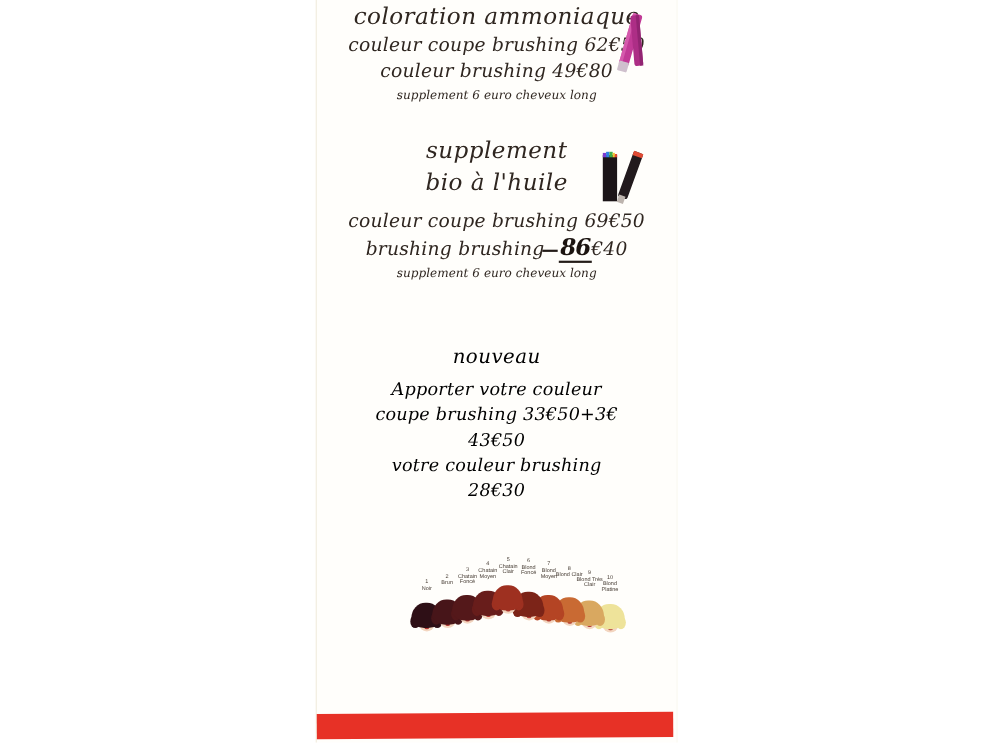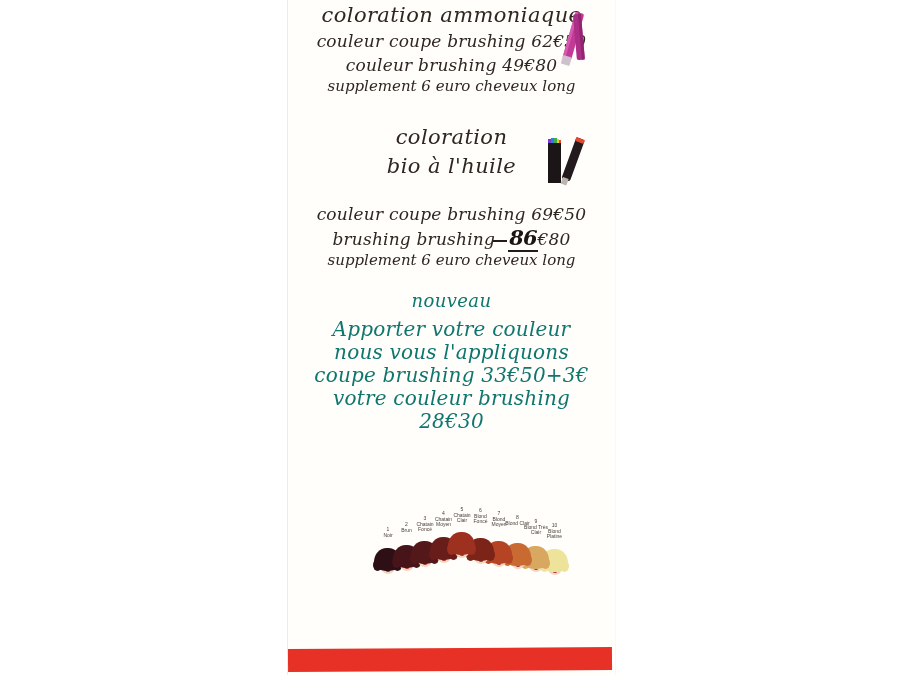--- a/index.html
+++ b/index.html
@@ -8,30 +8,30 @@
   .canvas{position:absolute;left:0;top:0;width:900px;height:675px;background:#ffffff;}
 
   
   .flyer{position:absolute;left:287px;top:0;width:327px;height:675px;
          background:#fffefb;border-left:1px solid #f1ecdd;border-right:1px solid #faf8f1;}
 
   .sec{position:absolute;left:0;width:100%;text-align:center;font-style:italic;}
   .ink{color:#2f2620;}
   .sec1{top:2px;}
   .sec2{top:124px;}
-  .sec3{top:288px;color:#0f766e;}
+  .sec3{top:312px;color:#000000;}
 
   .title{font-size:21px;line-height:27px;letter-spacing:.4px;}
   .title2{font-size:21px;line-height:30px;letter-spacing:.4px;}
   .price{font-size:17px;line-height:24px;letter-spacing:.2px;}
-  .sec2 .first-price{margin-top:21px;}
-  .note{font-size:15px;line-height:15px;margin-top:2px;}
+  .sec2 .first-price{margin-top:8px;}
+  .note{font-size:11px;line-height:15px;margin-top:2px;}
 
   .sec3 .title{font-size:18px;line-height:26px;margin-bottom:4px;}
-  .red-line{font-size:20px;line-height:23px;letter-spacing:.2px;}
+  .red-line{font-size:16px;line-height:23px;letter-spacing:.2px;}
 
   .strike{display:inline-block;width:14px;height:2px;background:#241c18;
           vertical-align:3px;margin:0 -4px 0 -8px;}
   .corrected{font-weight:800;font-size:21px;letter-spacing:-1px;color:#1c1410;
              font-style:italic;border-bottom:2px solid #241c18;padding:0 1px;}
 
   
   .product{position:absolute;}
   .product-pink{left:268px;top:8px;width:34px;height:62px;}
   .product-black{left:254px;top:131px;width:46px;height:58px;}
@@ -77,27 +77,27 @@
           <rect x="12" y="49" width="9" height="9" rx="1" fill="#cfc0cd"></rect>
         </g>
         <g transform="rotate(-5 22 30)">
           <rect x="19" y="6" width="8" height="46" rx="2" fill="#ad2e86"></rect>
           <rect x="24" y="6" width="3" height="46" fill="#8f2470" opacity="0.9"></rect>
         </g>
       </svg>
     </div>
 
     <section class="sec sec2">
-      <div class="title ink">coloration</div>
+      <div class="title ink">supplement</div>
       <div class="title2 ink">bio à l'huile</div>
       <div class="price ink first-price">couleur coupe brushing 69€50</div>
       <div class="price ink">
         <span>brushing brushing</span>
         <span class="strike"></span>
-        <span class="corrected">86</span><span>€80</span>
+        <span class="corrected">86</span><span>€40</span>
       </div>
       <div class="note ink">supplement 6 euro cheveux long</div>
     </section>
 
     <div class="product product-black">
       <svg width="46" height="58" viewBox="0 0 46 58">
         <rect x="6" y="10" width="13" height="42" fill="#1c1518"></rect>
         <rect x="6" y="8" width="3" height="4" fill="#7a3bd0"></rect>
         <rect x="9" y="7" width="3" height="5" fill="#2f7fe0"></rect>
         <rect x="12" y="7" width="3" height="5" fill="#3fae4a"></rect>
@@ -107,22 +107,22 @@
           <rect x="26" y="6" width="9" height="44" rx="2" fill="#221a1d"></rect>
           <rect x="26" y="6" width="9" height="4" fill="#e04a33"></rect>
           <rect x="27" y="48" width="6" height="7" fill="#bdb4ae"></rect>
         </g>
       </svg>
     </div>
 
     <section class="sec sec3">
       <div class="title">nouveau</div>
       <div class="red-line">Apporter votre couleur</div>
-      <div class="red-line">nous vous l'appliquons</div>
       <div class="red-line">coupe brushing 33€50+3€</div>
+      <div class="red-line">43€50</div>
       <div class="red-line">votre couleur brushing</div>
       <div class="red-line">28€30</div>
     </section>
 
     <div class="chart">
         <div class="swatch-label" style="left: 1px; top: 22px;"><span class="num">1</span>Noir</div>
         <div class="swatch" style="left: 0px; top: 43px; z-index: 1;">
           <div class="visage">
             <div class="eye" style="left: 3px;"></div>
             <div class="eye" style="left: 9px;"></div>

